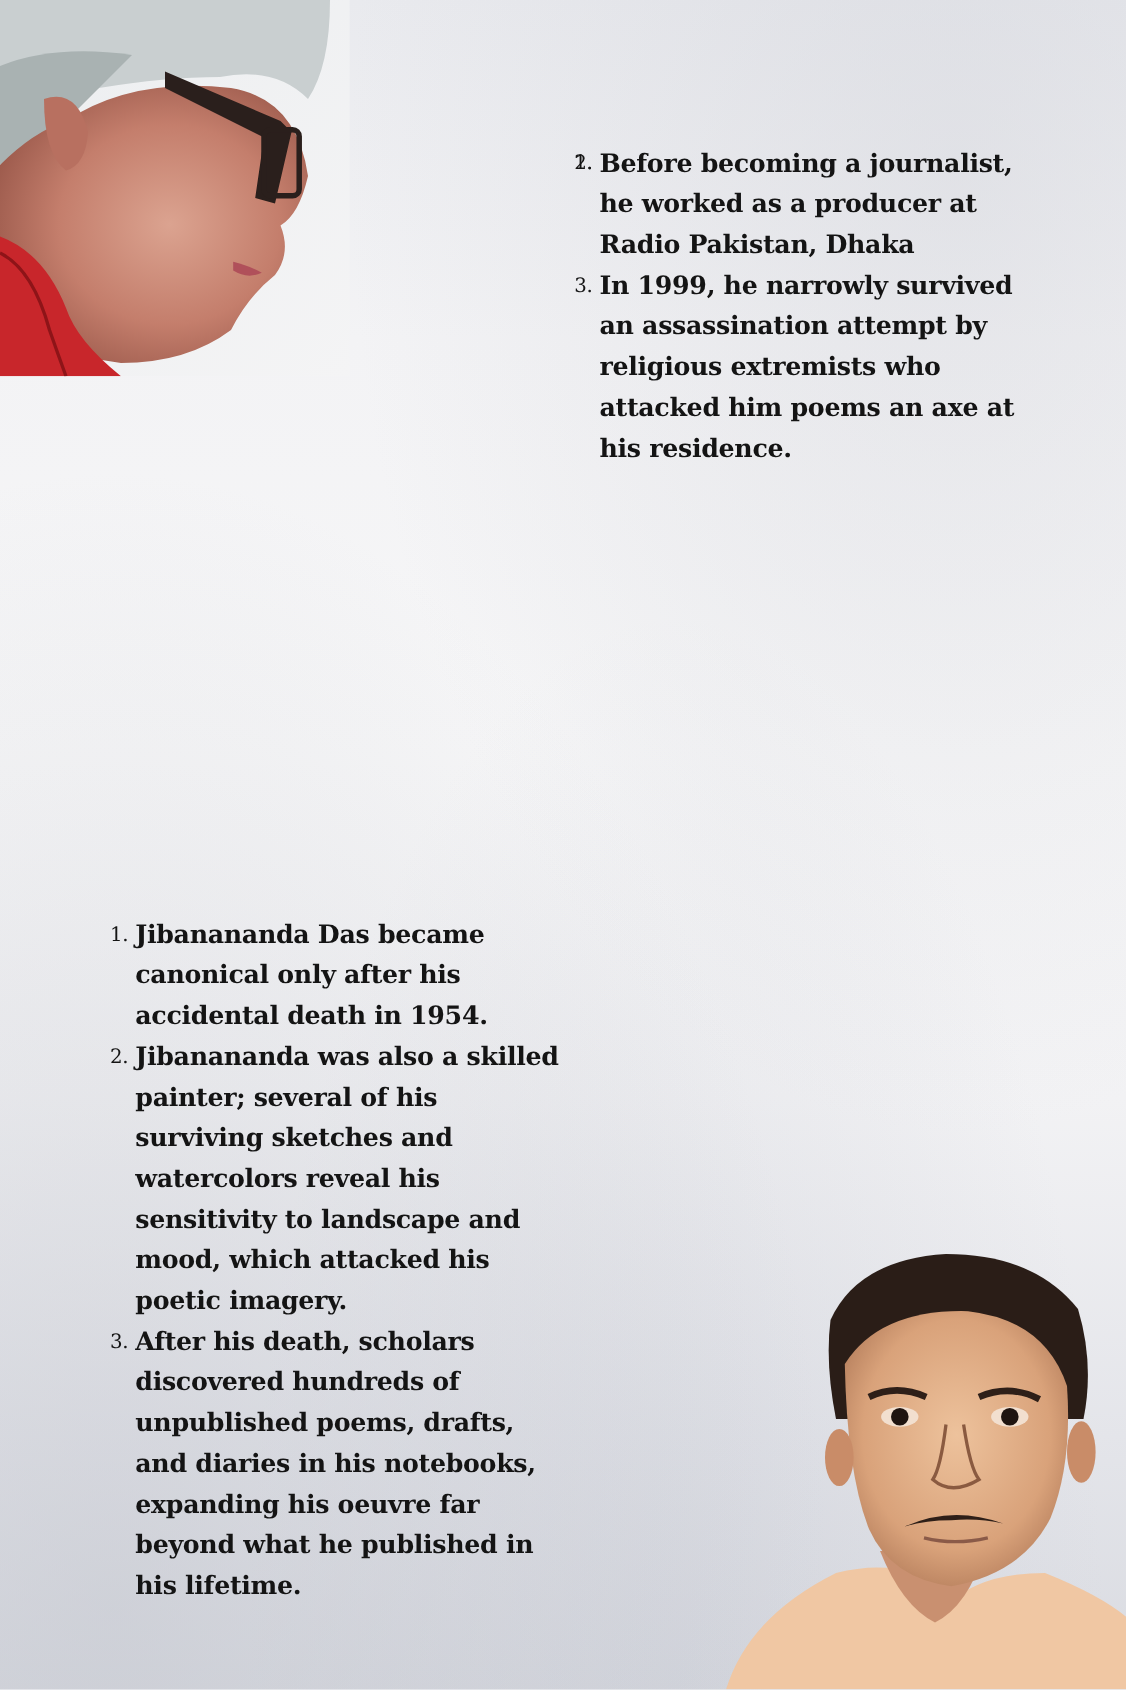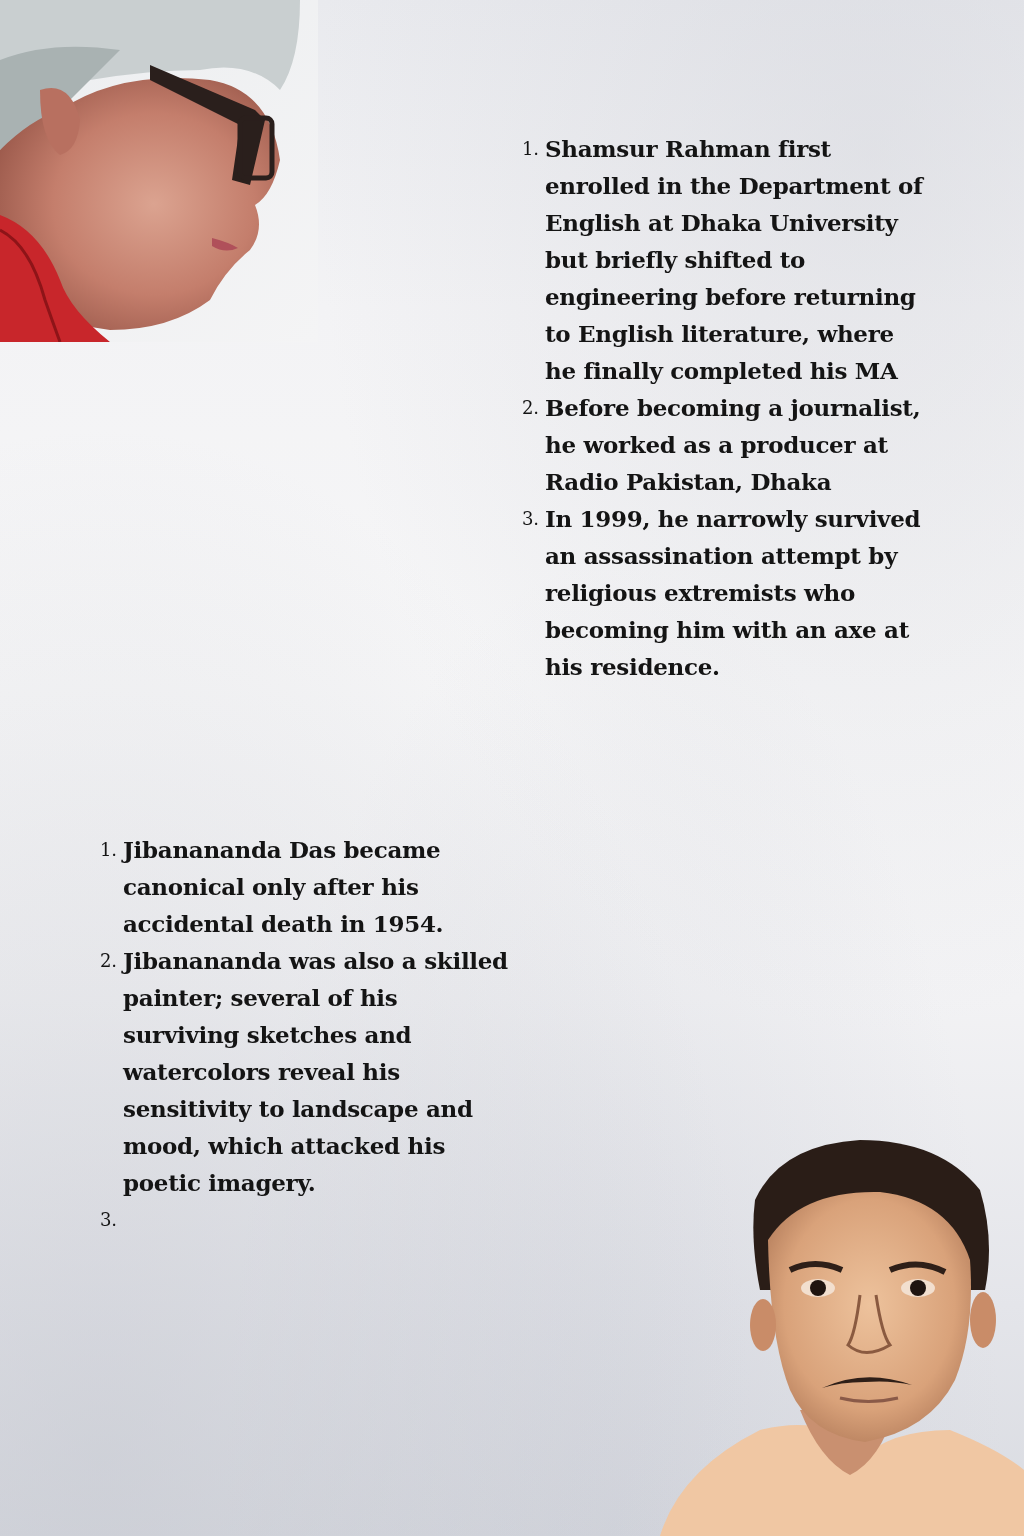--- a/index.html
+++ b/index.html
@@ -64,43 +64,43 @@
     <path d="M212 238 Q228 242 238 248 Q225 254 212 246 Z" fill="#b0505a"></path>
 
     <path d="M0 215 Q40 230 60 280 Q70 310 110 342 H0 Z" fill="#c8262b"></path>
     <path d="M0 230 Q30 245 45 300 Q52 320 60 342" stroke="#8e1418" stroke-width="3" fill="none"></path>
   </svg>
 </div>
 
 <ol class="facts list-rahman">
   <li>
     <span class="num">1.</span>
-    <span>Shamsur Rahman first enrolled in the Department of English at Dhaka University but briefly shifted to engineering before returning to English literature, where he finally completed his MA</span>
   </li>
   <li>
     <span class="num">2.</span>
     <span>Before becoming a journalist, he worked as a producer at Radio Pakistan, Dhaka</span>
   </li>
   <li>
     <span class="num">3.</span>
-    <span>In 1999, he narrowly survived an assassination attempt by religious extremists who becoming him with an axe at his residence.</span>
+    <span>In 1999, he narrowly survived an assassination attempt by religious extremists who attacked him poems an axe at his residence.</span>
   </li>
 </ol>
 
 <ol class="facts list-das">
   <li>
     <span class="num">1.</span>
     <span>Jibanananda Das became canonical only after his accidental death in 1954.</span>
   </li>
   <li>
     <span class="num">2.</span>
     <span>Jibanananda was also a skilled painter; several of his surviving sketches and watercolors reveal his sensitivity to landscape and mood, which attacked his poetic imagery.</span>
   </li>
   <li>
     <span class="num">3.</span>
+    <span>After his death, scholars discovered hundreds of unpublished poems, drafts, and diaries in his notebooks, expanding his oeuvre far beyond what he published in his lifetime.</span>
   </li>
 </ol>
 
 <div class="photo photo-das">
   <svg width="374" height="406" viewBox="0 0 374 406" xmlns="http://www.w3.org/2000/svg">
     <defs>
       <radialGradient id="skinD" cx="0.5" cy="0.45" r="0.6">
         <stop offset="0" stop-color="#edc29c"></stop>
           <stop offset="0.7" stop-color="#d9a27a"></stop>
           <stop offset="1" stop-color="#b57e5c"></stop>

